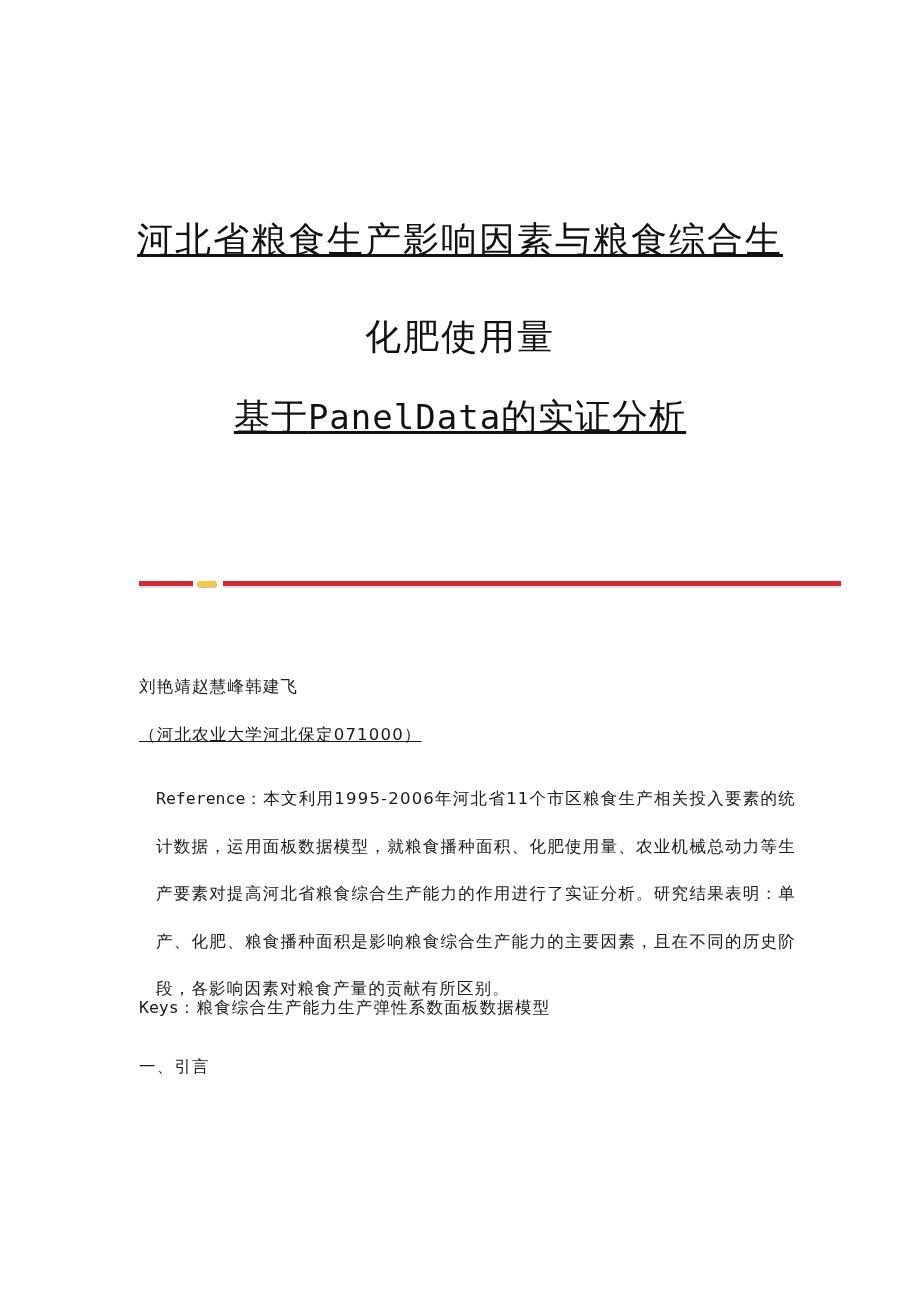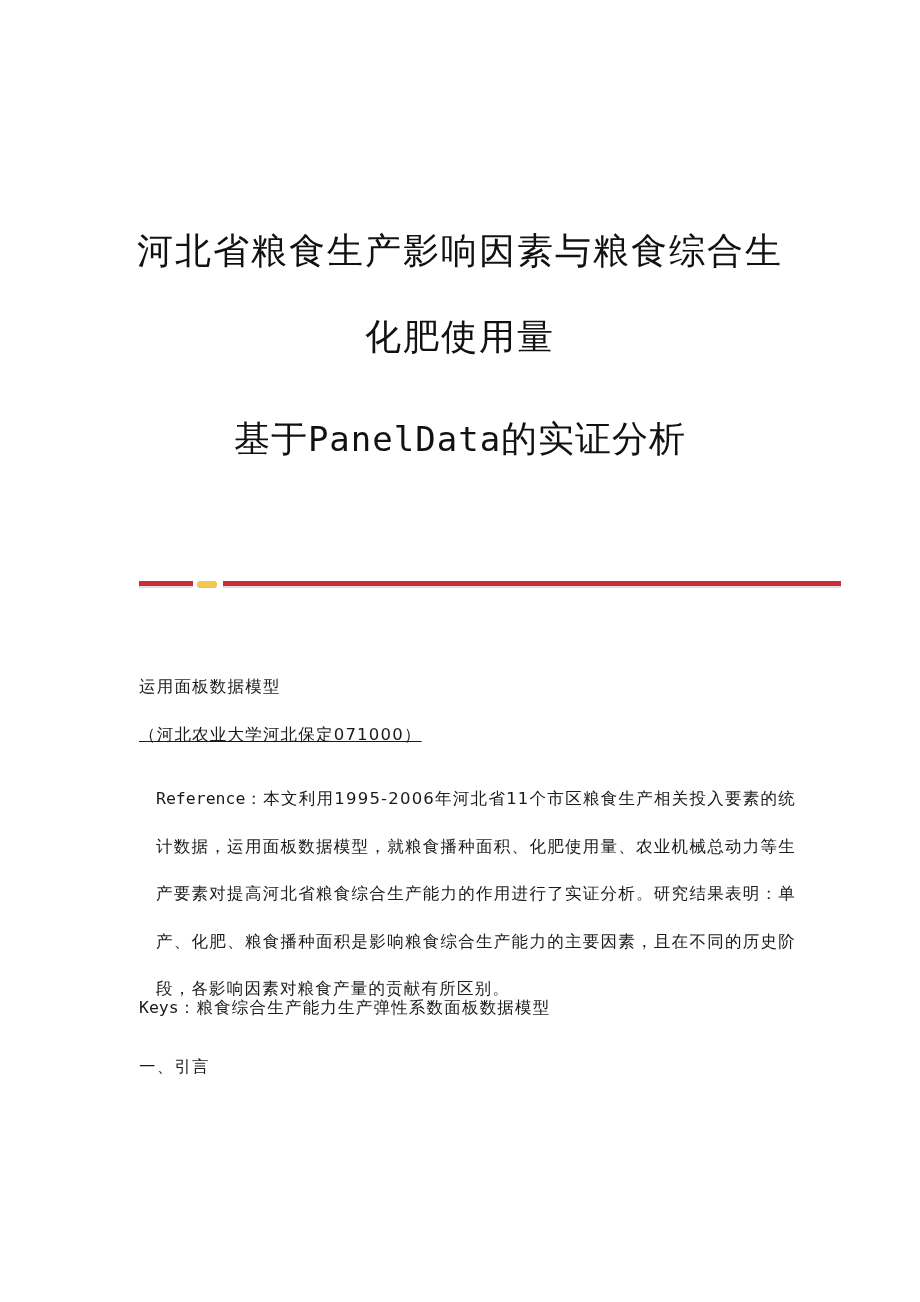--- a/index.html
+++ b/index.html
@@ -20,23 +20,23 @@
       left: 0;
       width: 920px;
       text-align: center;
       font-family: "DejaVu Sans", "Liberation Sans", sans-serif;
       font-size: 36px;
       line-height: 44px;
       letter-spacing: 2px;
       color: #111;
       white-space: nowrap;
     }
-    .title-line.l1 { top: 229px; }
+    .title-line.l1 { top: 218px; text-decoration: underline; }
     .title-line.l2 { top: 315px; }
-    .title-line.l3 { top: 417px; letter-spacing: 1px; }
+    .title-line.l3 { top: 395px; letter-spacing: 1px; text-decoration: underline; }
     .title-line.l3 .latin {
       font-family: "DejaVu Sans Mono", "Liberation Mono", monospace;
       font-size: 34px;
     }
 
     .divider {
       position: absolute;
       top: 581px;
       left: 139px;
       width: 702px;
@@ -96,21 +96,21 @@
   <div class="title-line l3"><span>基于</span><span class="latin">PanelData</span><span>的实证分析</span></div>
 
   <div class="divider">
     <div class="seg left"></div>
     <div class="shade left"></div>
     <div class="ornament"></div>
     <div class="seg right"></div>
     <div class="shade right"></div>
   </div>
 
-  <div class="para authors">运用面板数据模型</div>
+  <div class="para authors">刘艳靖赵慧峰韩建飞</div>
 
   <div class="para affiliation">（河北农业大学河北保定071000）</div>
 
   <div class="para abstract"><span class="label">Reference</span><span>：</span><span>本文利用1995-2006年河北省11个市区粮食生产相关投入要素的统计数据，运用面板数据模型，就粮食播种面积、化肥使用量、农业机械总动力等生产要素对提高河北省粮食综合生产能力的作用进行了实证分析。研究结果表明：单产、化肥、粮食播种面积是影响粮食综合生产能力的主要因素，且在不同的历史阶段，各影响因素对粮食产量的贡献有所区别。</span></div>
 
   <div class="para keys"><span class="label">Keys</span><span>：</span><span>粮食综合生产能力生产弹性系数面板数据模型</span></div>
 
   <div class="para section">一、引言</div>
 
 </div>

